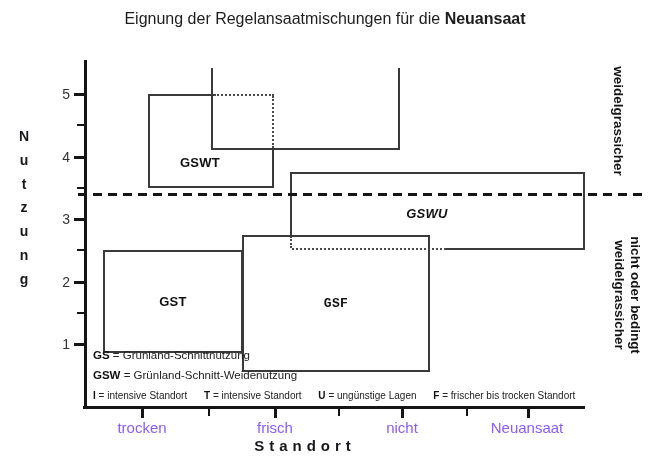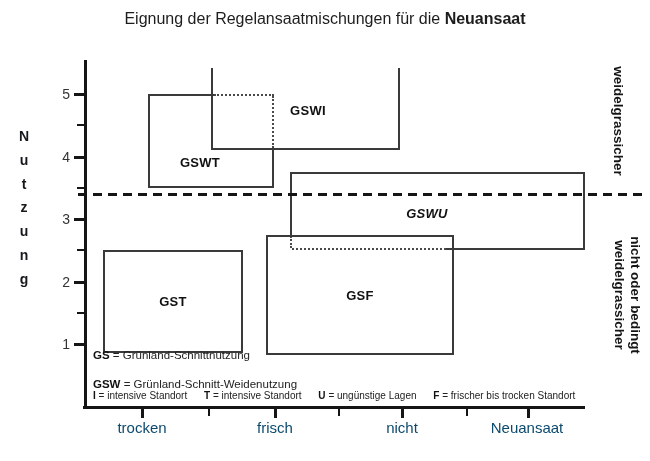--- a/index.html
+++ b/index.html
@@ -6,21 +6,21 @@
   .canvas { position:relative; width:650px; height:461px; background:#ffffff;
             font-family:"Liberation Sans", sans-serif; color:#1a1a1a; overflow:hidden; }
   .title { position:absolute; left:0; top:10px; width:650px; text-align:center;
            font-size:16px; color:#1d1d1d; }
   .title b { font-weight:bold; }
   .axis, .tick, .solid { position:absolute; background:#151515; }
   .solid { background:#3a3a3a; }
   .dot-h { position:absolute; border-top:2px dotted #4a4a4a; }
   .dot-v { position:absolute; border-left:2px dotted #4a4a4a; }
   .ylab { position:absolute; width:26px; text-align:right; font-size:14px; color:#333; }
-  .xlab { position:absolute; text-align:center; font-size:15px; color:#0c4a6e; }
+  .xlab { position:absolute; text-align:center; font-size:15px; color:#8b5cf6; }
   .nutzung { position:absolute; left:14px; top:125px; width:20px; text-align:center;
              font-weight:bold; font-size:14px; line-height:23.8px; color:#16181c; }
   .box { position:absolute; border:2px solid #3a3a3a; box-sizing:border-box;
          display:flex; align-items:center; justify-content:center; }
   .box-label { position:absolute; width:80px; text-align:center; font-weight:bold;
                font-size:13px; letter-spacing:0.3px; color:#111; }
   .inbox { font-weight:bold; font-size:13px; letter-spacing:0.3px; color:#111; }
   .dashed { position:absolute; left:78px; top:193px; width:570px; height:3px;
             background:repeating-linear-gradient(to right,#151515 0 9px,transparent 9px 15px); }
   .rot { position:absolute; transform:rotate(90deg); text-align:center;
@@ -77,60 +77,60 @@
 
   <div class="tick" style="left:208px; top:406px; width:2px; height:10px;"></div>
   <div class="tick" style="left:338px; top:406px; width:2px; height:10px;"></div>
   <div class="tick" style="left:466px; top:406px; width:2px; height:10px;"></div>
 
   <div class="xlab" style="left:97px;  top:419px; width:90px;">trocken</div>
   <div class="xlab" style="left:230px; top:419px; width:90px;">frisch</div>
   <div class="xlab" style="left:357px; top:419px; width:90px;">nicht</div>
   <div class="xlab" style="left:477px; top:419px; width:100px;">Neuansaat</div>
 
+  <div class="standort">Standort</div>
 
   <div class="solid" style="left:148px; top:94px;  width:2px;  height:94px;"></div>
   <div class="solid" style="left:148px; top:186px; width:126px; height:2px;"></div>
   <div class="solid" style="left:148px; top:94px;  width:66px;  height:2px;"></div>
   <div class="dot-h" style="left:214px; top:94px; width:60px;"></div>
   <div class="dot-v" style="left:272px; top:96px; height:52px;"></div>
   <div class="solid" style="left:272px; top:148px; width:2px; height:40px;"></div>
   <div class="box-label" style="left:160px; top:155px;">GSWT</div>
 
   <div class="solid" style="left:211px; top:68px;  width:2px;  height:82px;"></div>
   <div class="solid" style="left:398px; top:68px;  width:2px;  height:82px;"></div>
   <div class="solid" style="left:211px; top:148px; width:189px; height:2px;"></div>
-  <div class="box-label" style="left:268px; top:103px;">GSWI</div>
 
   <div class="solid" style="left:290px; top:172px; width:295px; height:2px;"></div>
   <div class="solid" style="left:583px; top:172px; width:2px;  height:78px;"></div>
   <div class="solid" style="left:446px; top:248px; width:139px; height:2px;"></div>
   <div class="dot-h" style="left:292px; top:248px; width:154px;"></div>
   <div class="solid" style="left:290px; top:172px; width:2px; height:64px;"></div>
   <div class="dot-v" style="left:290px; top:236px; height:12px;"></div>
   <div class="box-label" style="left:387px; top:206px;font-style:italic;">GSWU</div>
 
   <div class="box" style="left:103px; top:250px; width:140px; height:103px;">
     <span class="inbox">GST</span>
   </div>
 
-  <div class="box" style="left:266px; top:235px; width:188px; height:120px;">
+  <div class="box" style="left:242px; top:235px; width:188px; height:137px;font-family:Liberation Mono, monospace;">
     <span class="inbox">GSF</span>
   </div>
 
   <div class="dashed"></div>
 
   <div class="rot" style="left:547px; top:112px; width:140px; height:18px;">weidelgrassicher</div>
   <div class="rot" style="left:557px; top:279px; width:140px; height:32px;">
     <div>nicht oder bedingt</div>
     <div>weidelgrassicher</div>
   </div>
 
   <div class="legend leg-a" style="top:349px;text-align:center;"><b>GS</b> <span>= Grünland-Schnittnutzung</span></div>
-  <div class="legend leg-a" style="top:369px;margin-top:9px;"><b>GSW</b> <span>= Grünland-Schnitt-Weidenutzung</span></div>
+  <div class="legend leg-a" style="top:369px;"><b>GSW</b> <span>= Grünland-Schnitt-Weidenutzung</span></div>
   <div class="legend leg-b" style="top:390px;">
     <span class="leg-item"><b>I</b> <span>= intensive Standort</span></span>
     <span class="leg-item"><b>T</b> <span>= intensive Standort</span></span>
     <span class="leg-item"><b>U</b> <span>= ungünstige Lagen</span></span>
     <span class="leg-item"><b>F</b> <span>= frischer bis trocken Standort</span></span>
   </div>
 
 </div>
 
 </body></html>

